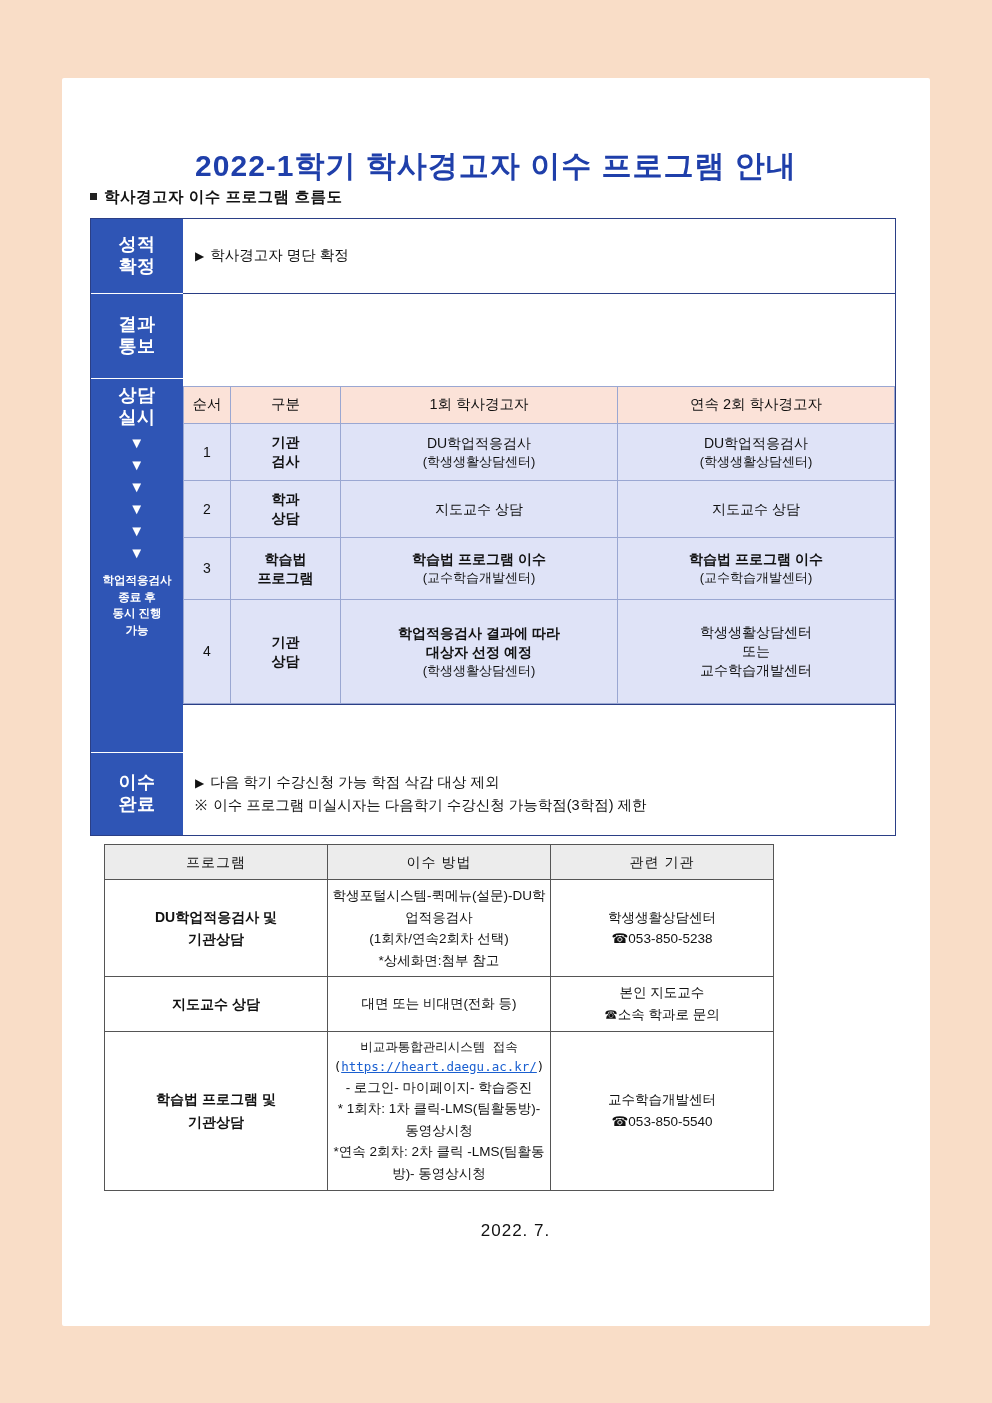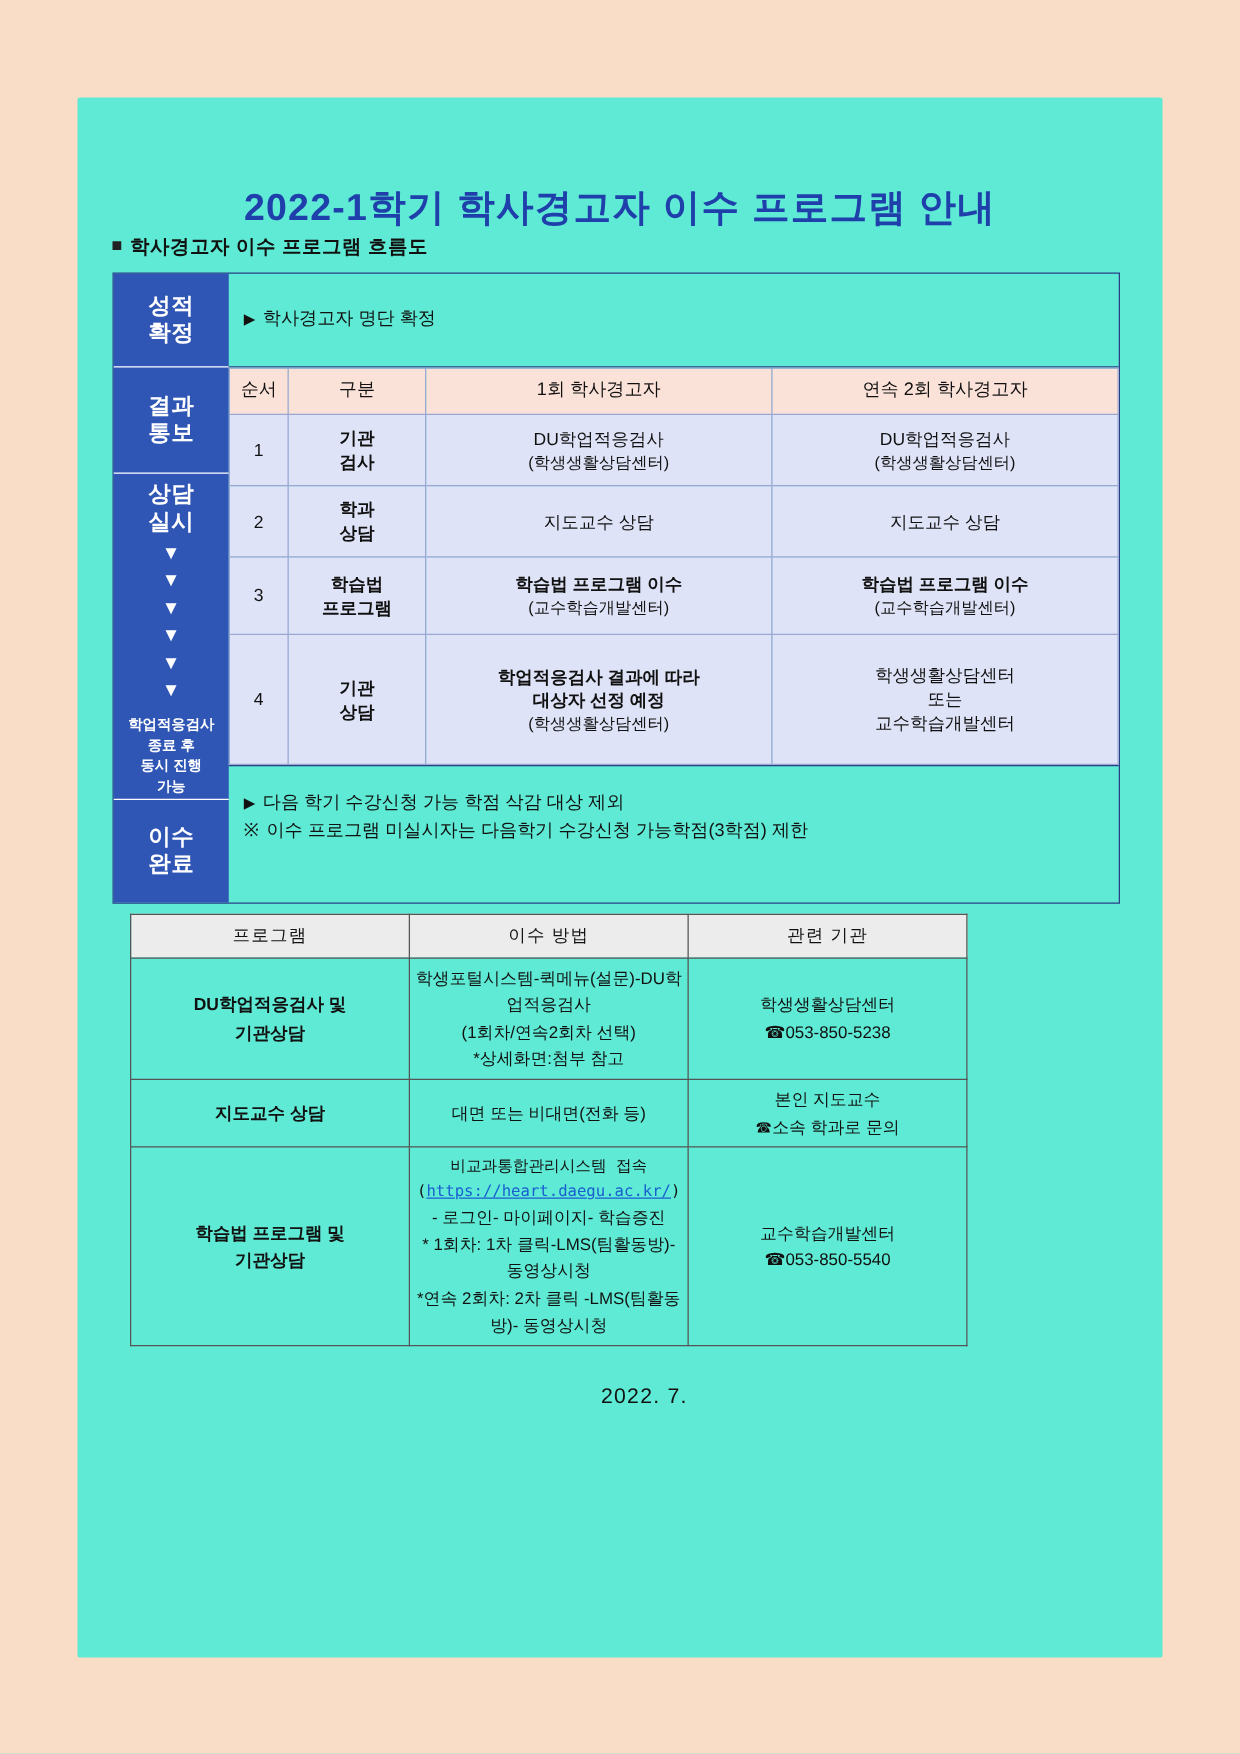--- a/index.html
+++ b/index.html
@@ -12,21 +12,21 @@
     background: #f9ddc7;
     font-family: "Liberation Sans", sans-serif;
     overflow: hidden;
   }
   .page {
     position: absolute;
     left: 62px;
     top: 78px;
     width: 868px;
     height: 1248px;
-    background: #5eead4;
+    background: #ffffff;
     border-radius: 2px;
   }
   .doc-title {
     text-align: center;
     font-size: 30px;
     font-weight: bold;
     color: #1f3faa;
     letter-spacing: 1px;
     margin-top: 68px;
   }
@@ -93,20 +93,21 @@
     margin-top: 12px;
     font-size: 11.5px;
     font-weight: bold;
     line-height: 1.45;
     letter-spacing: 0;
   }
   .flow-right {
     flex: 1 1 auto;
     display: flex;
     flex-direction: column;
+    gap: 48px;
   }
   .fr-row {
     border-bottom: 1.2px solid #2b3f86;
     padding: 0 12px;
     display: flex;
     flex-direction: column;
     justify-content: center;
   }
   .fr-row.r1 { height: 74px; }
   .fr-row.r2 { height: 84px; }
@@ -116,20 +117,21 @@
     color: #111;
     line-height: 1.6;
     white-space: nowrap;
   }
   .fr-line .tri { color: #111; font-size: 12px; margin-right: 6px; }
   .fr-line .star { margin-right: 6px; }
   table.inner {
     border-collapse: collapse;
     width: 100%;
     table-layout: fixed;
+    margin-top: 44px;
   }
   table.inner th, table.inner td {
     border: 1px solid #9aa7d2;
     text-align: center;
     font-size: 14px;
     color: #111;
     padding: 4px 2px;
     line-height: 1.35;
   }
   table.inner thead th {

